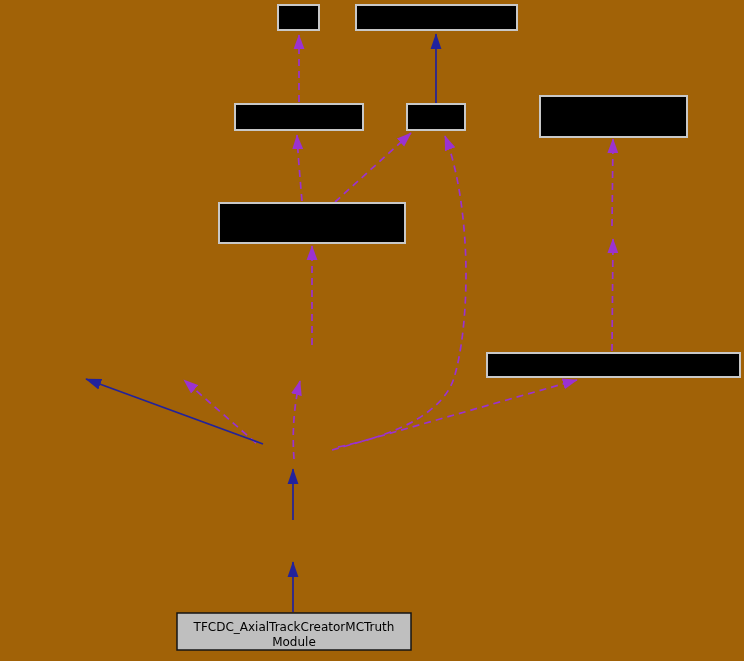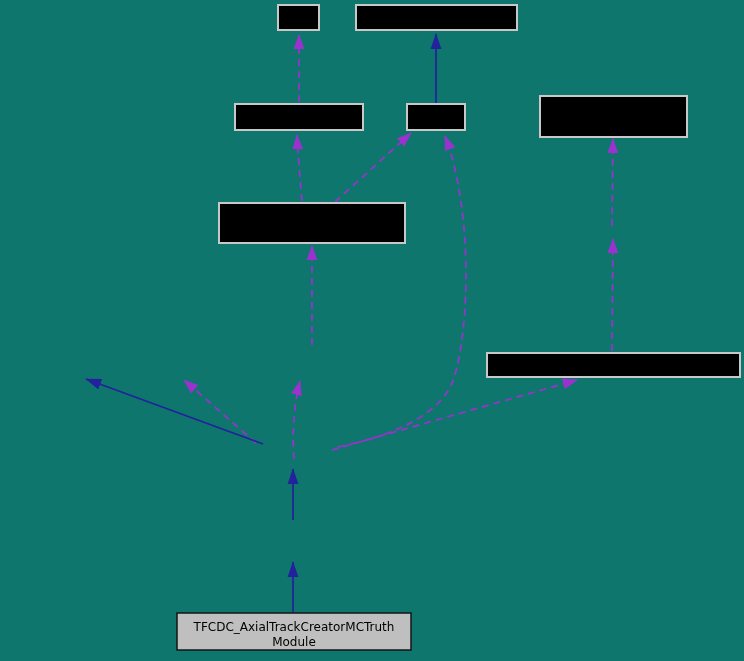--- a/index.html
+++ b/index.html
@@ -8,21 +8,21 @@
     width: 744px;
     height: 661px;
     background: #000000;
     overflow: hidden;
     font-family: "DejaVu Sans", sans-serif;
   }
   .stage {
     position: relative;
     width: 744px;
     height: 661px;
-    background: #0f766e;
+    background: #a16207;
   }
   svg { display: block; }
   .node-rect {
     fill: #000000;
     stroke-width: 2px;
   }
   .main-node-rect {
     stroke-width: 1.5px;
   }
   .edge {

